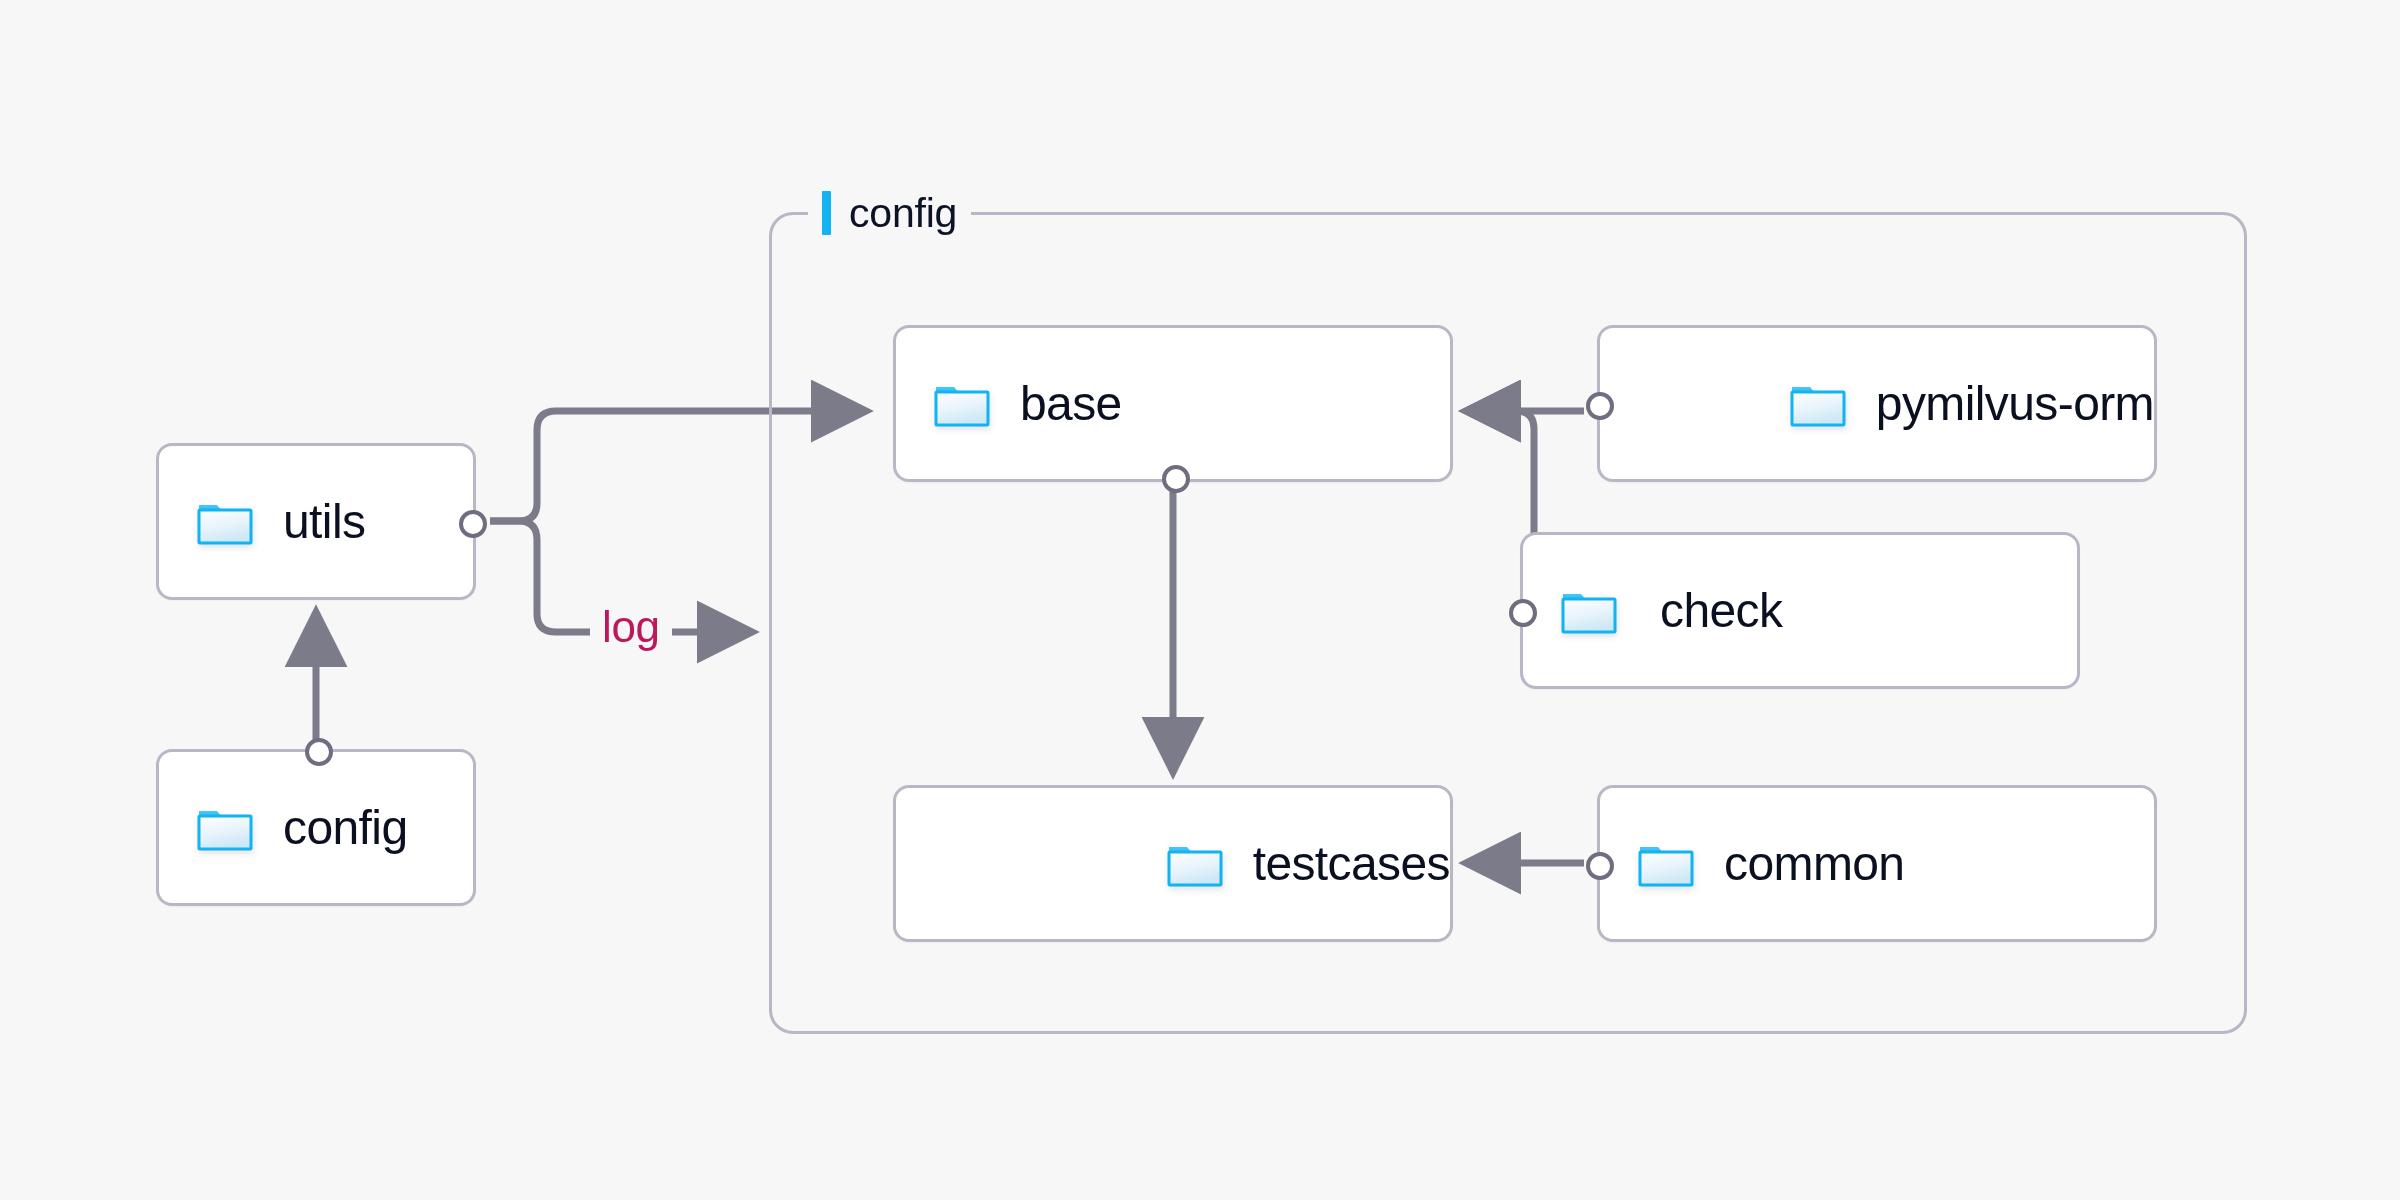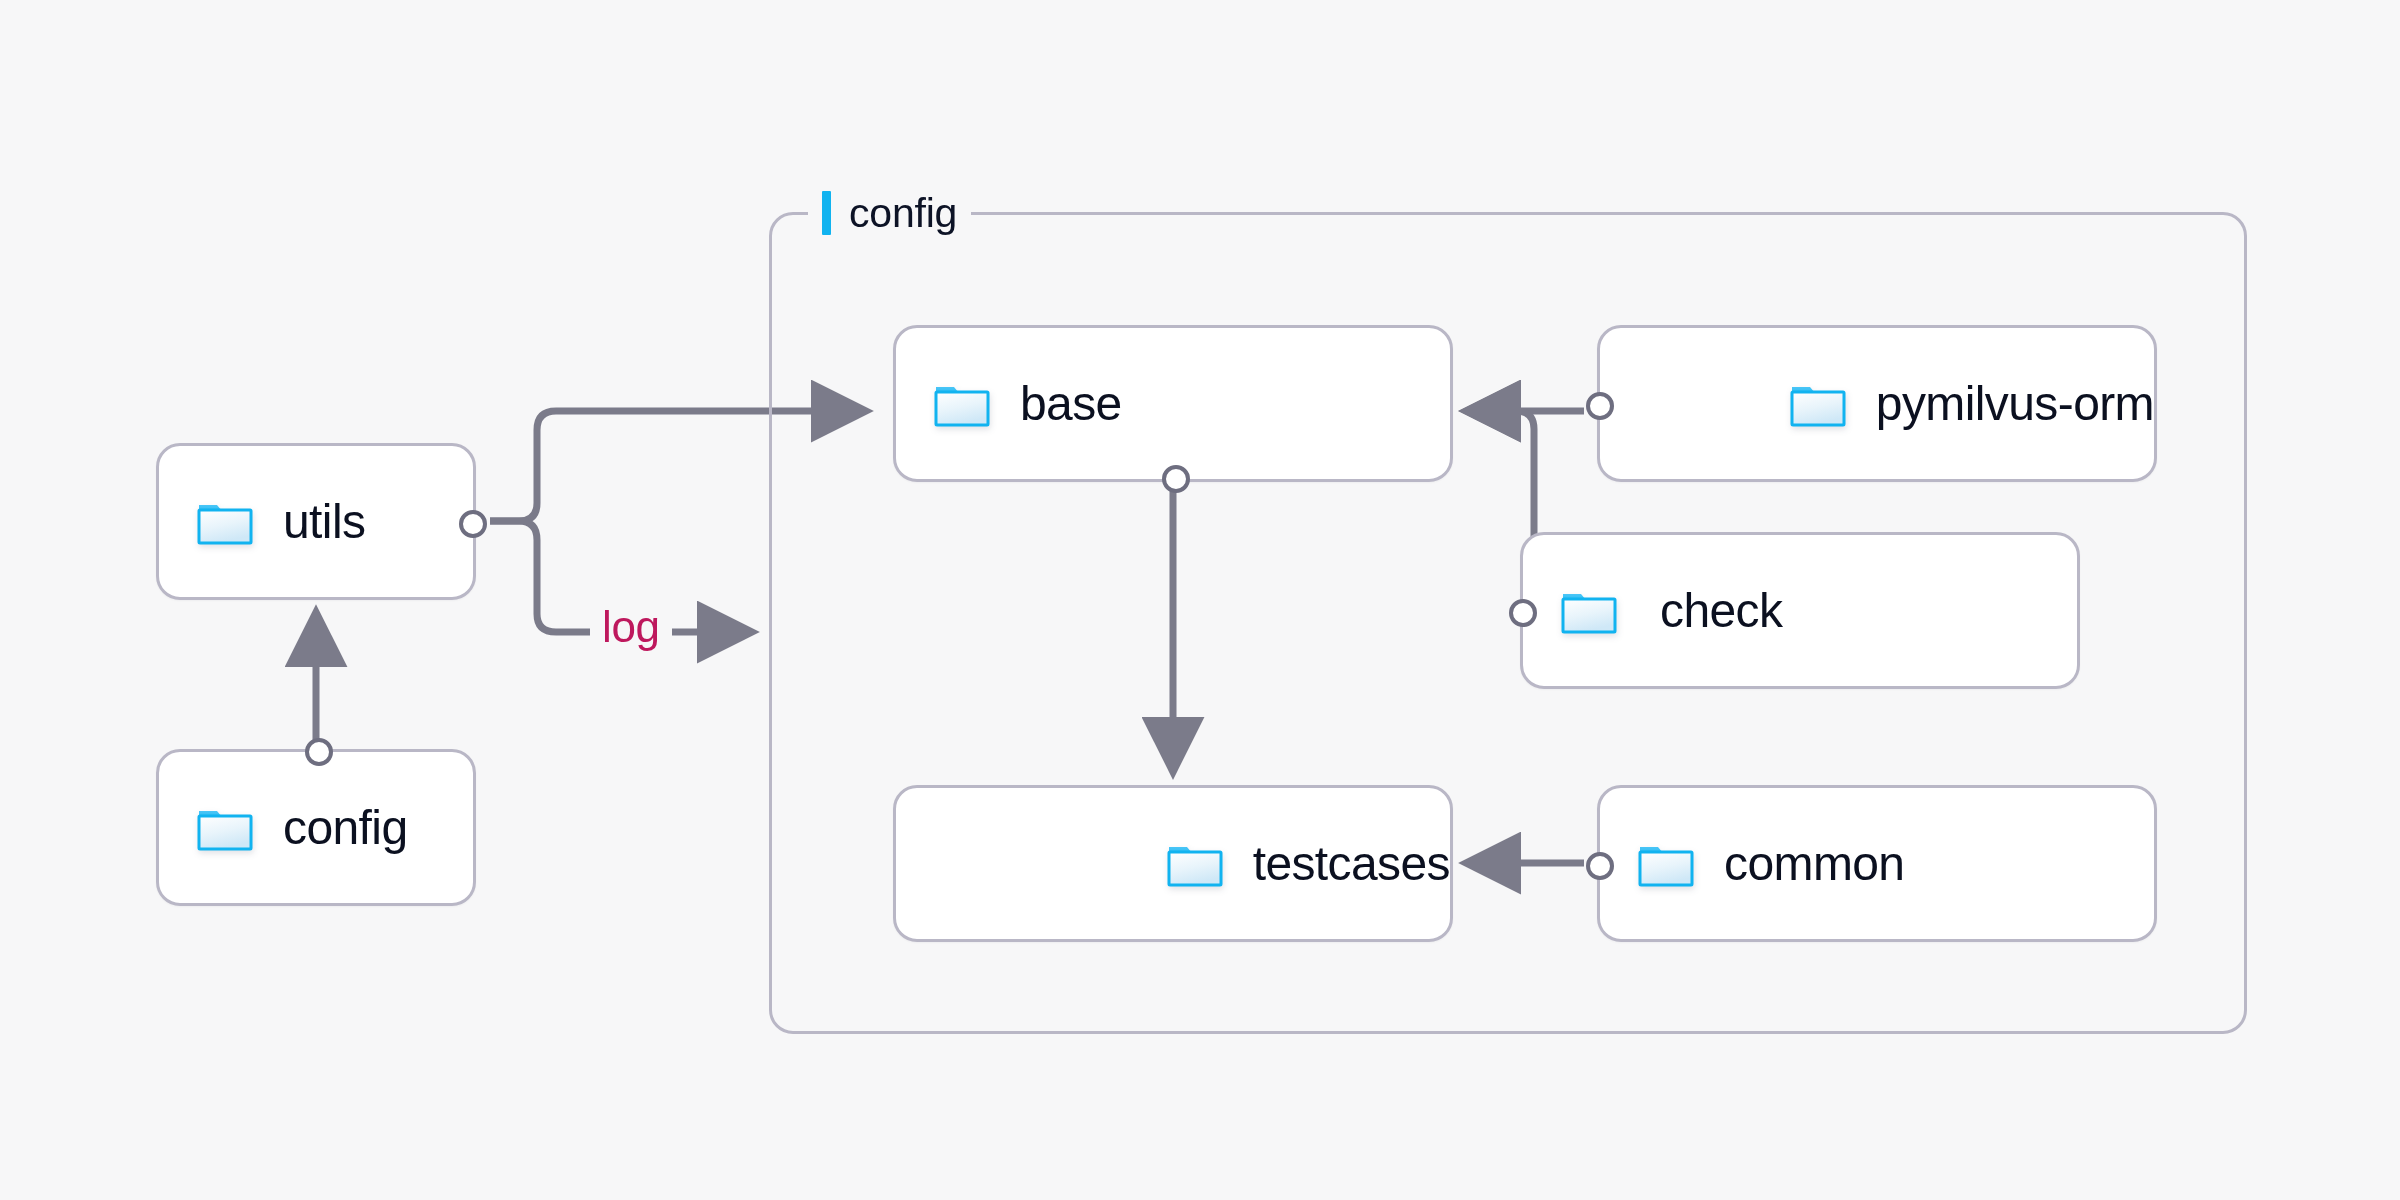--- a/index.html
+++ b/index.html
@@ -58,21 +58,21 @@
     letter-spacing: -0.2px;
     white-space: nowrap;
   }
 
   
   .node {
     position: absolute;
     box-sizing: border-box;
     background: #ffffff;
     border: 3px solid #b9b7c6;
-    border-radius: 24px;
+    border-radius: 16px;
     display: flex;
     align-items: center;
     padding-left: 38px;
     gap: 30px;
     box-shadow: 0 1px 2px rgba(16,20,40,0.04);
   }
   .node-label {
     font-size: 48px;
     color: #0b1020;
     letter-spacing: -0.6px;

